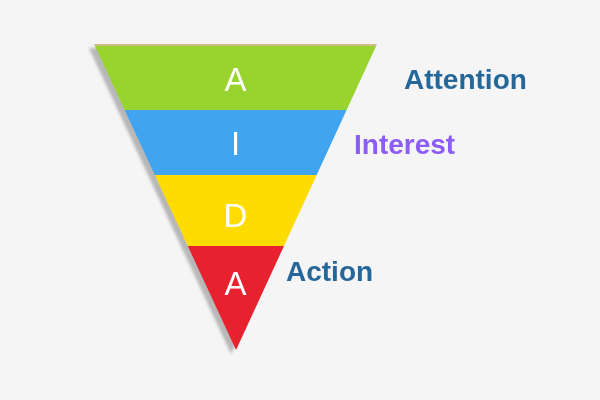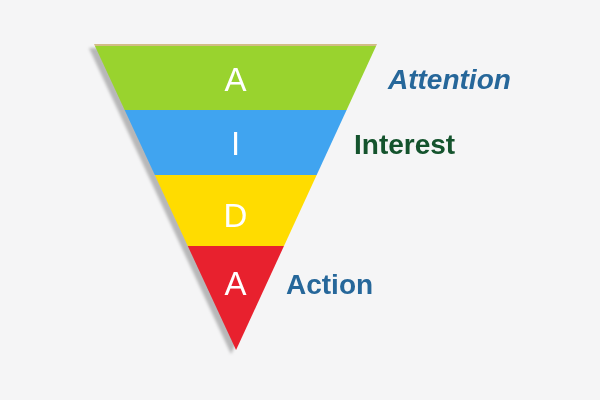--- a/index.html
+++ b/index.html
@@ -46,24 +46,24 @@
   .letter-2 { top: 171px; }
   .letter-3 { top: 239px; }
   .stage-label {
     position: absolute;
     transform: translateY(-50%);
     font-size: 28px;
     font-weight: 700;
     line-height: 1;
     white-space: nowrap;
   }
-  .label-0 { left: 388px; top: 80px; font-style: italic; }
+  .label-0 { left: 404px; top: 80px; }
   .label-1 { left: 354px; top: 145px; }
   .label-2 { left: 326px; top: 213px; }
-  .label-3 { left: 286px; top: 285px; }
+  .label-3 { left: 286px; top: 272px; }
 </style>
 </head>
 <body style="background-color: rgb(245, 245, 246);">
 
 <div class="stage-area">
 
   <div class="funnel-shadow">
     <div class="funnel">
       <div class="top-edge" style="background-color: rgb(210, 188, 134);"></div>
 
@@ -73,16 +73,16 @@
       <div class="band band-3" style="background-color: rgb(232, 33, 46);"></div>
 
       <div class="stage-letter letter-0" style="color: rgb(255, 255, 255);">A</div>
       <div class="stage-letter letter-1" style="color: rgb(255, 255, 255);">I</div>
       <div class="stage-letter letter-2" style="color: rgb(255, 255, 255);">D</div>
       <div class="stage-letter letter-3" style="color: rgb(255, 255, 255);">A</div>
     </div>
   </div>
 
   <div class="stage-label label-0" style="color: rgb(38, 103, 154);">Attention</div>
-  <div class="stage-label label-1" style="color: #14532d;">Interest</div>
+  <div class="stage-label label-1" style="color: #8b5cf6;">Interest</div>
   <div class="stage-label label-3" style="color: rgb(38, 103, 154);">Action</div>
 
 </div>
 
 </body></html>

